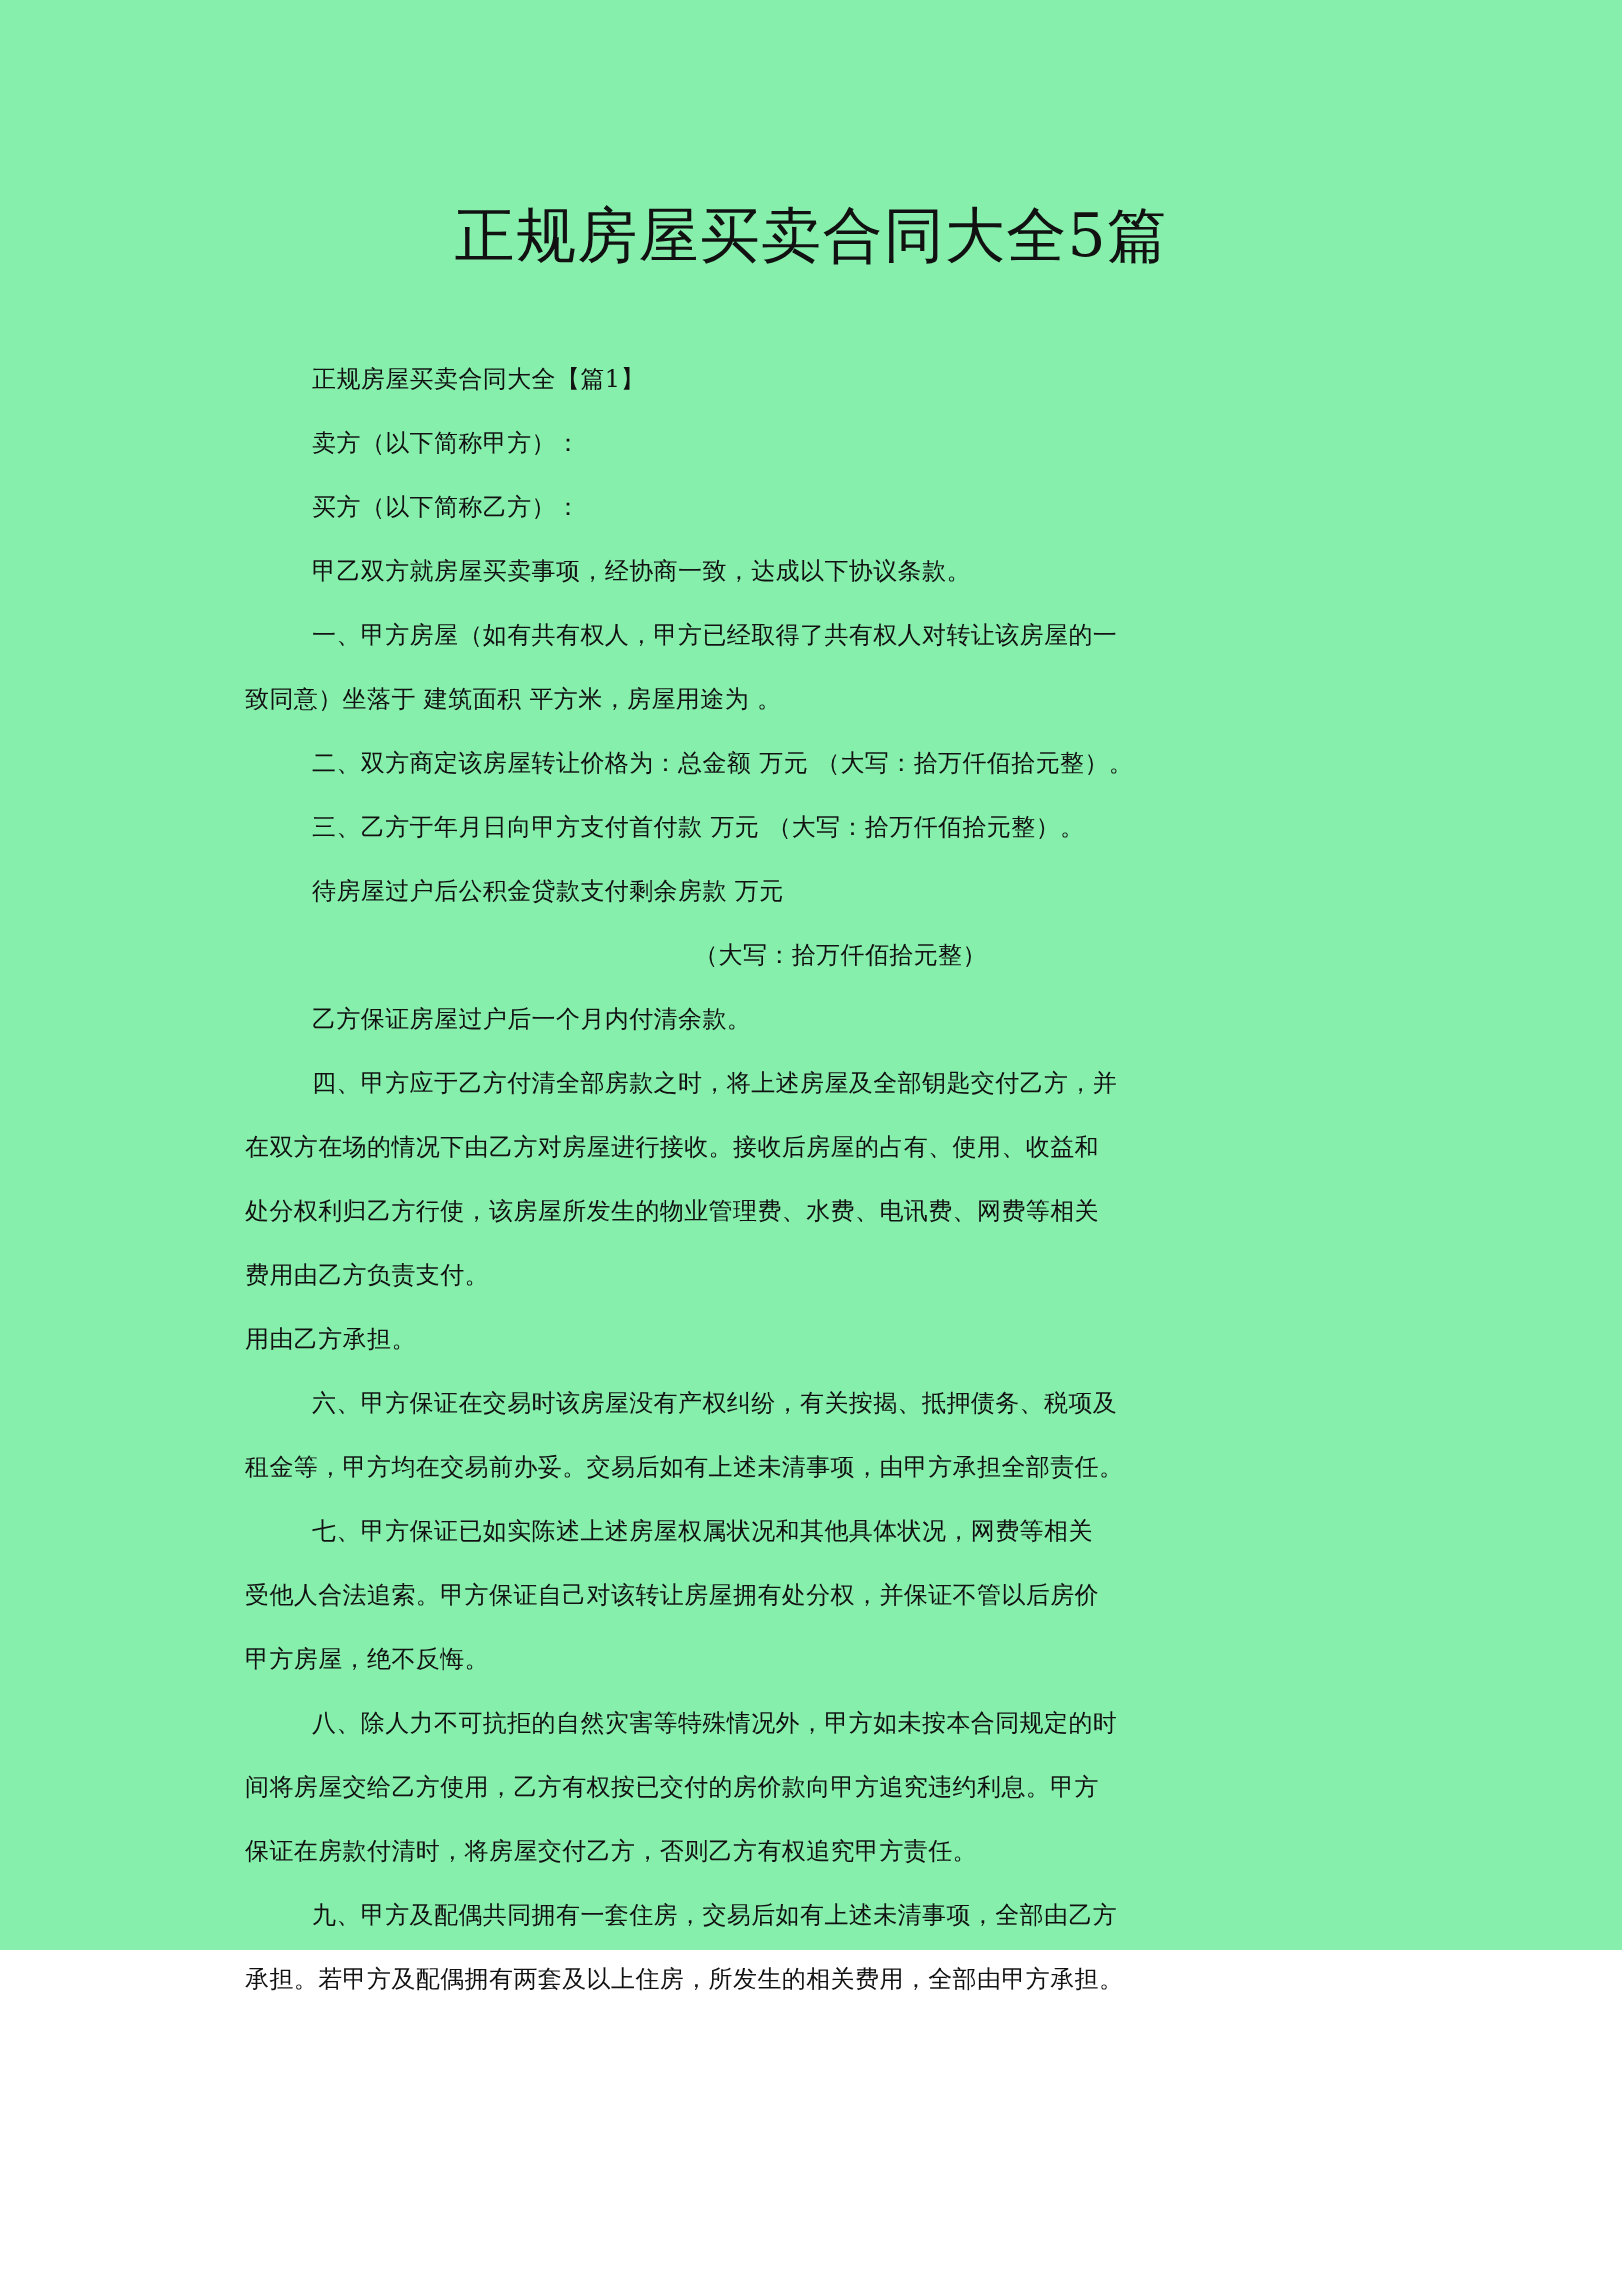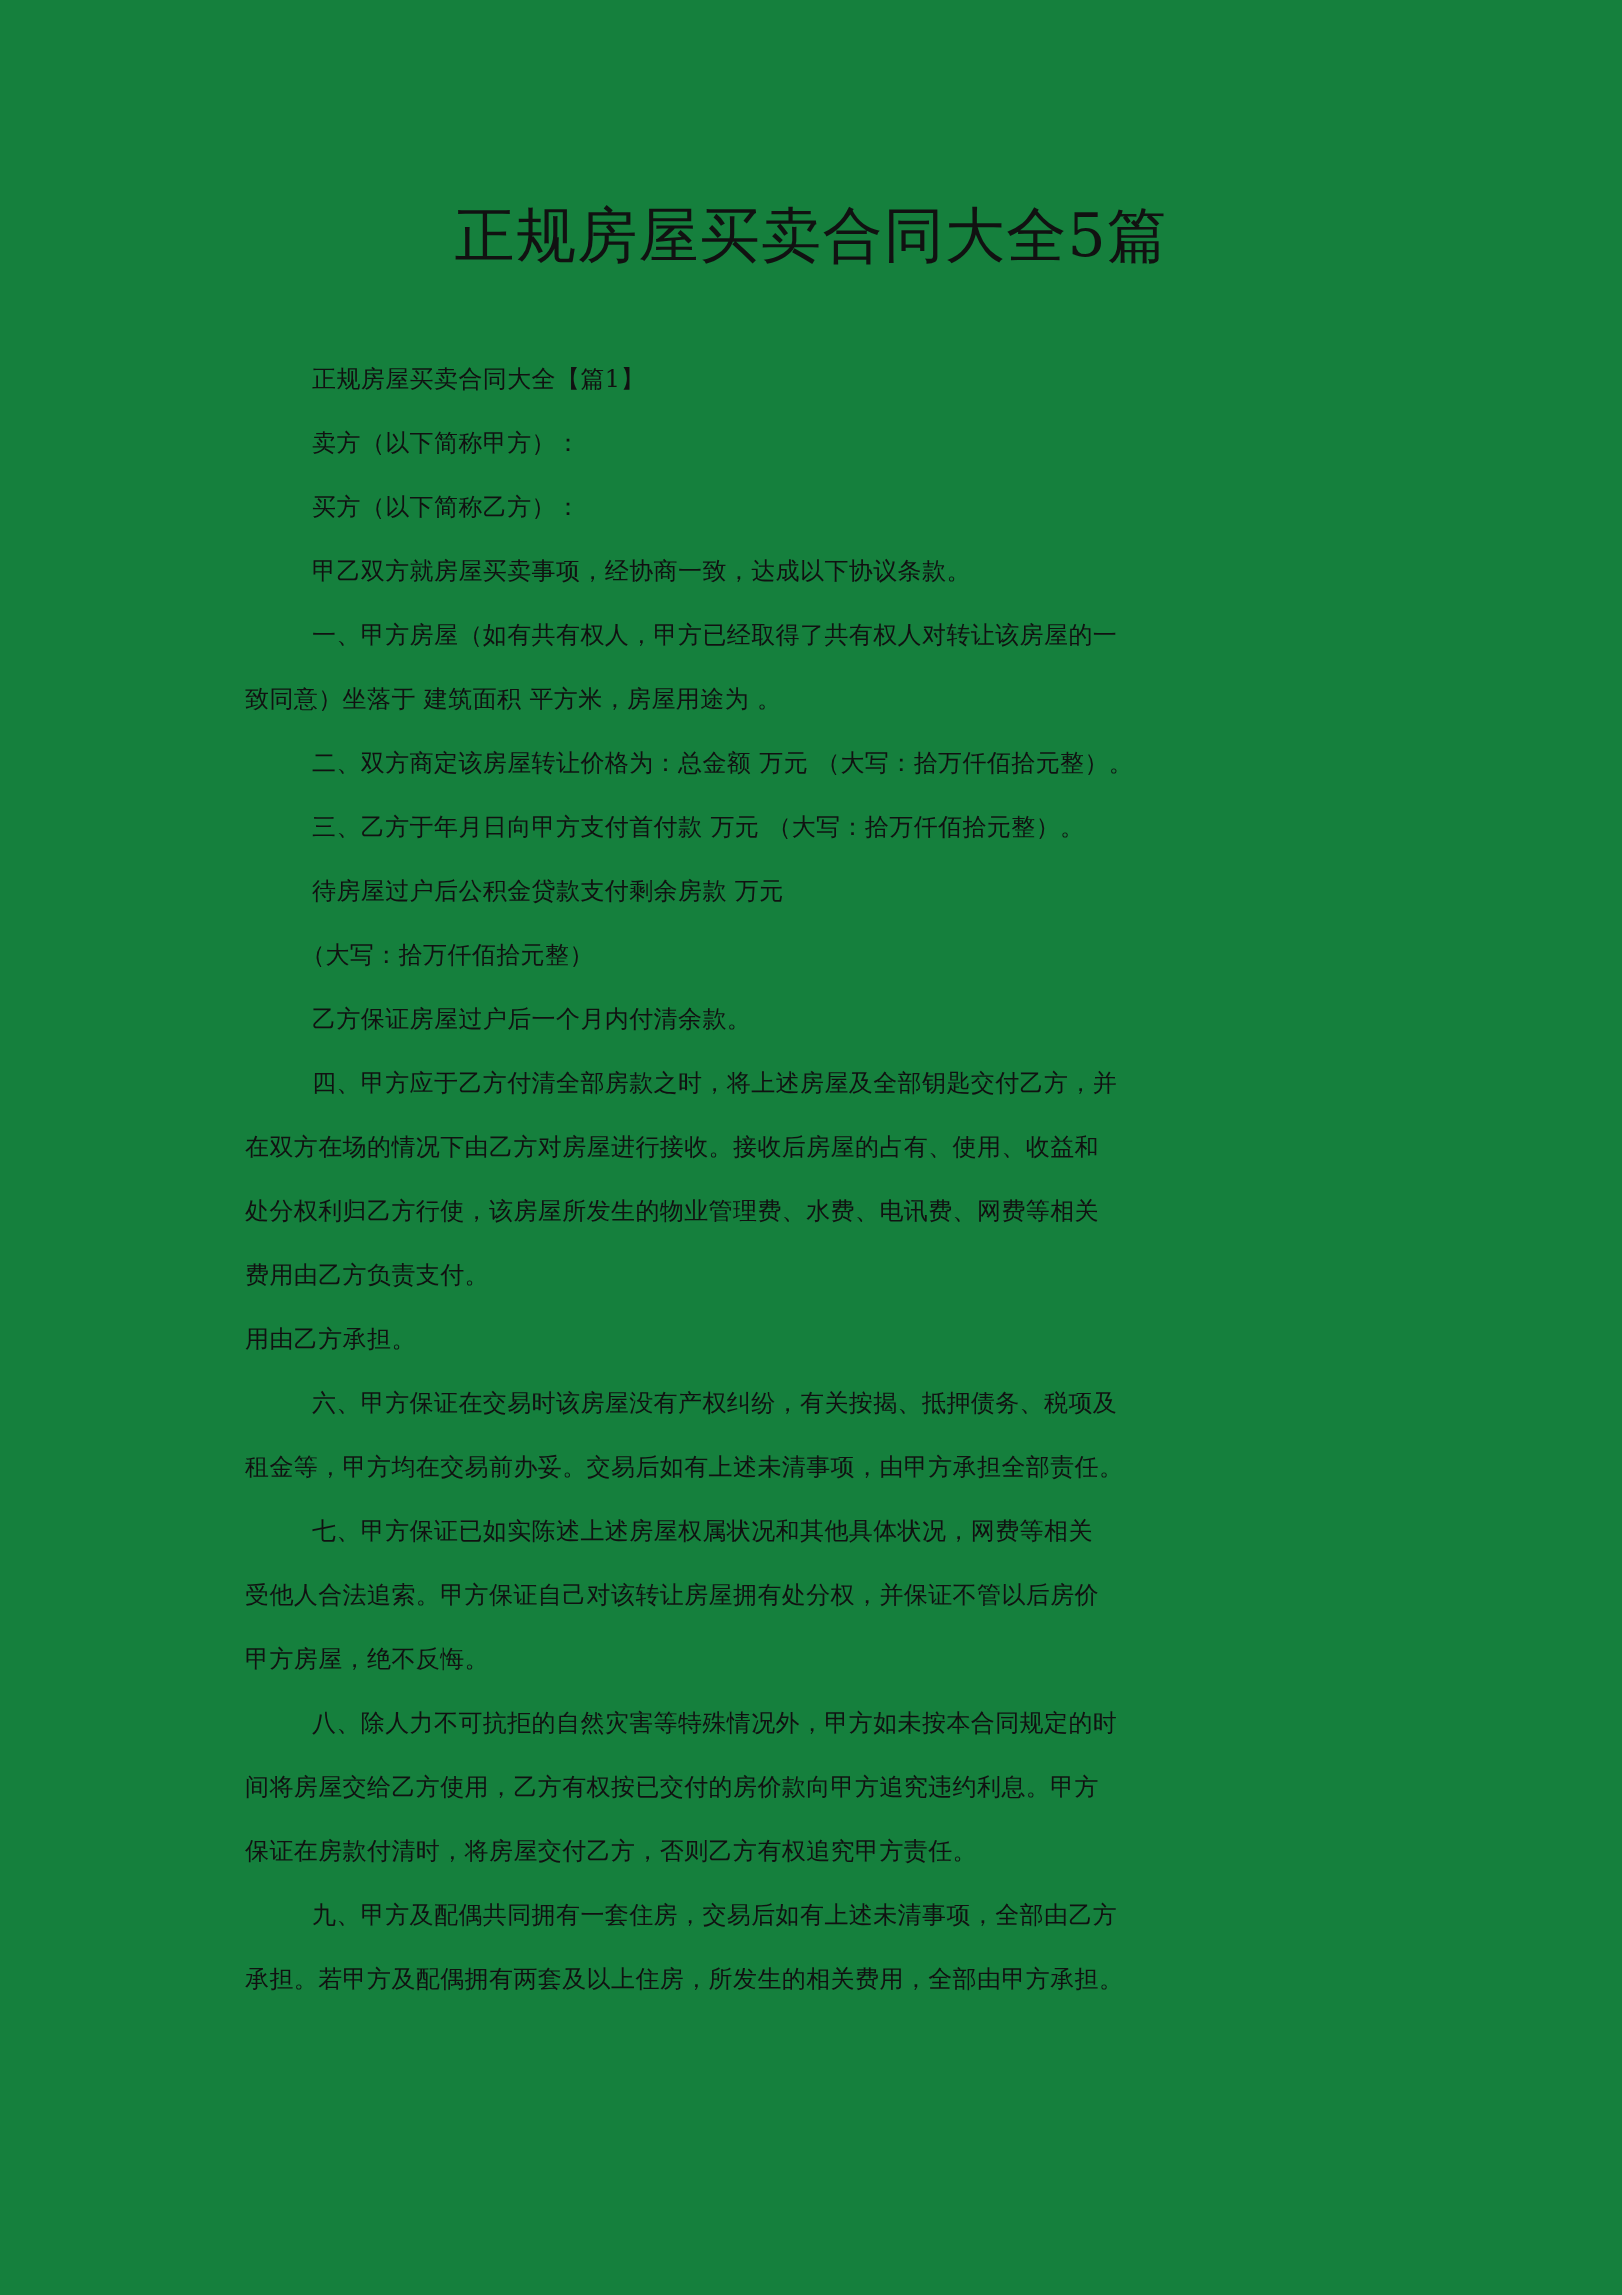--- a/index.html
+++ b/index.html
@@ -13,22 +13,22 @@
       position: relative;
       overflow: hidden;
       font-family: "DejaVu Serif", "Liberation Serif", serif;
       color: #111111;
     }
     .page {
       position: absolute;
       left: 0;
       top: 0;
       width: 1623px;
-      height: 2295px;
-      background: #15803d;
+      height: 1950px;
+      background: #86efac;
     }
     .title {
       position: absolute;
       left: 0;
       top: 196px;
       width: 1623px;
       text-align: center;
       font-size: 60px;
       line-height: 79px;
       letter-spacing: 1.3px;
@@ -65,21 +65,21 @@
     <div class="line indent">买方（以下简称乙方）：</div>
     <div class="line indent">甲乙双方就房屋买卖事项，经协商一致，达成以下协议条款。</div>
 
     <div class="line indent">一、甲方房屋（如有共有权人，甲方已经取得了共有权人对转让该房屋的一</div>
     <div class="line">致同意）坐落于 建筑面积 平方米，房屋用途为 。</div>
 
     <div class="line indent">二、双方商定该房屋转让价格为：总金额 万元 （大写：拾万仟佰拾元整）。</div>
 
     <div class="line indent">三、乙方于年月日向甲方支付首付款 万元 （大写：拾万仟佰拾元整）。</div>
     <div class="line indent">待房屋过户后公积金贷款支付剩余房款 万元</div>
-    <div class="line indent" style="padding-left:56px;">（大写：拾万仟佰拾元整）</div>
+    <div class="line indent" style="padding-left:56px;text-align:center;">（大写：拾万仟佰拾元整）</div>
     <div class="line indent">乙方保证房屋过户后一个月内付清余款。</div>
 
     <div class="line indent">四、甲方应于乙方付清全部房款之时，将上述房屋及全部钥匙交付乙方，并</div>
     <div class="line">在双方在场的情况下由乙方对房屋进行接收。接收后房屋的占有、使用、收益和</div>
     <div class="line">处分权利归乙方行使，该房屋所发生的物业管理费、水费、电讯费、网费等相关</div>
     <div class="line">费用由乙方负责支付。</div>
 
     <div class="line">用由乙方承担。</div>
 
     <div class="line indent">六、甲方保证在交易时该房屋没有产权纠纷，有关按揭、抵押债务、税项及</div>

